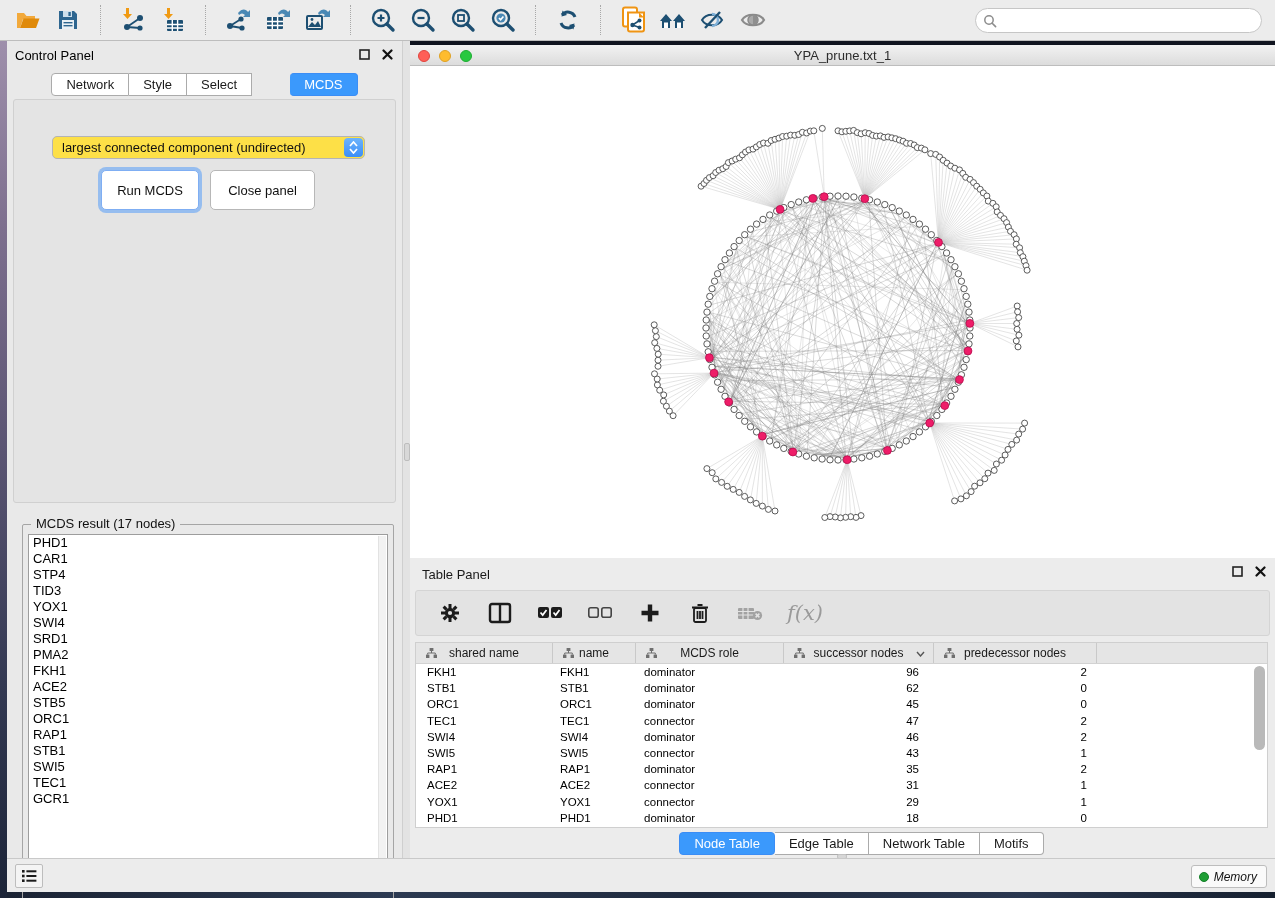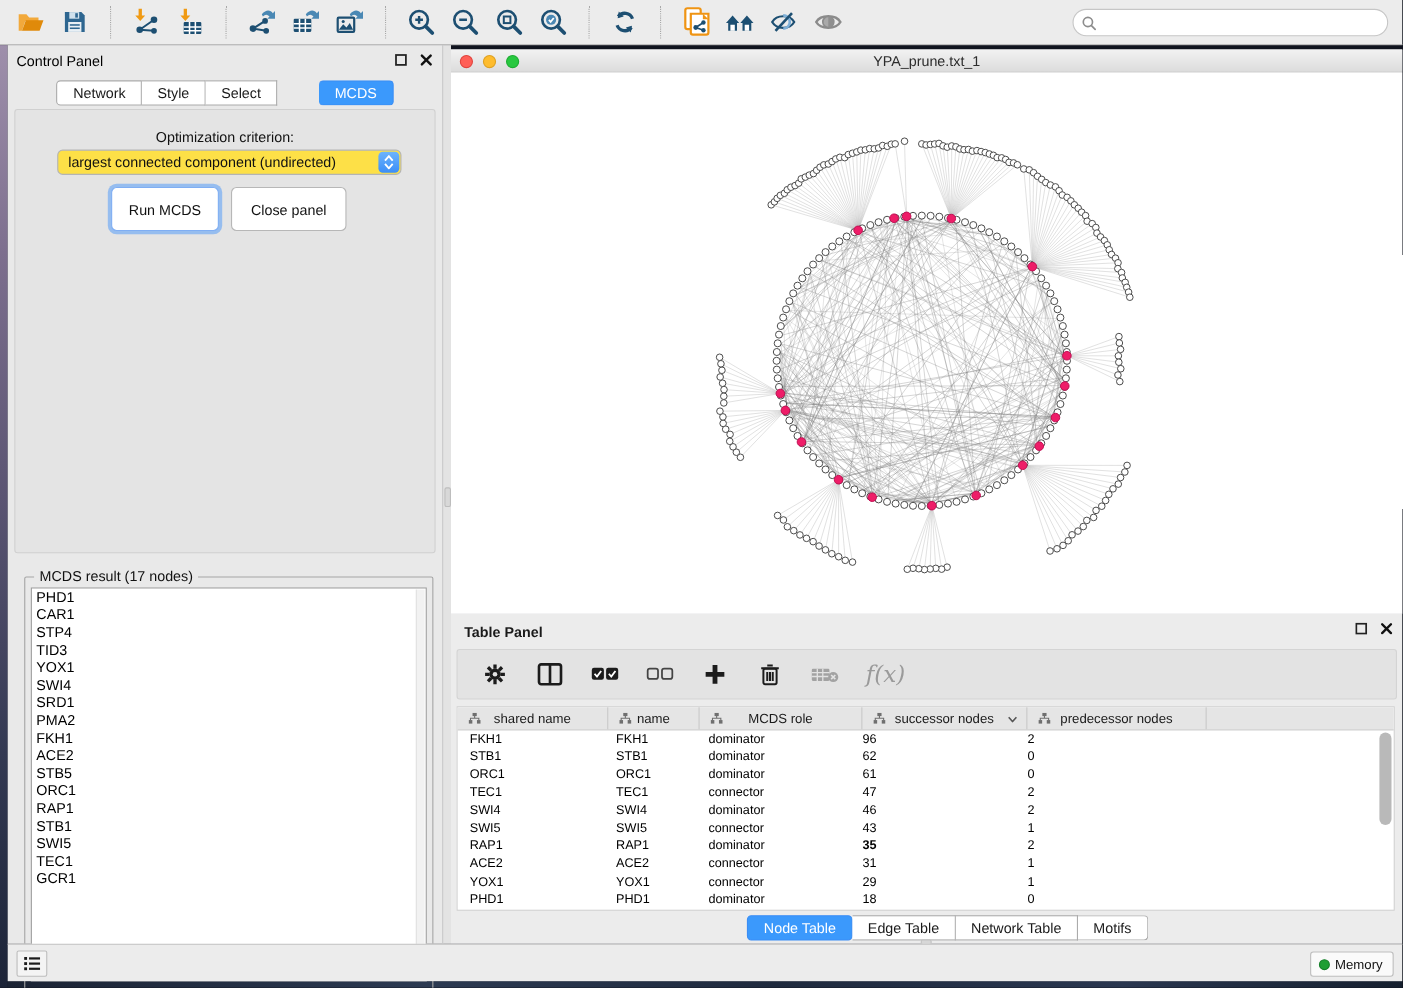--- a/index.html
+++ b/index.html
@@ -76,48 +76,48 @@
     border-bottom:1px solid #bdbdbd; }
   .tlight { position:absolute; top:5px; width:12px; height:12px; border-radius:50%; }
   #tl-close { left:8px;  background:#ff5f57; border:1px solid #e0443e; }
   #tl-min   { left:29px; background:#febc2e; border:1px solid #dea123; }
   #tl-zoom  { left:50px; background:#28c840; border:1px solid #1dad32; }
   #net-title { position:absolute; left:0; right:0; top:3px; text-align:center; font-size:13px; color:#2c2c2c; }
   #graph-wrap { position:absolute; left:0; top:21px; width:865px; height:492px; background:#fff; }
 
   
   #table-panel { left:410px; top:558px; width:865px; height:300px; background:#ececec; }
-  #tp-header { position:relative; height:28px;font-weight:bold; }
+  #tp-header { position:relative; height:28px; }
   #tp-title { position:absolute; left:12px; top:9px; font-size:13px; color:#1a1a1a; }
   #tp-toolbar { position:absolute; left:5px; top:32px; width:855px; height:46px; background:#e3e3e3;
     border:1px solid #d4d4d4; border-radius:3px; display:flex; align-items:center; padding-left:17px; gap:16px; }
   .tpt-btn { width:34px; height:34px; display:flex; align-items:center; justify-content:center; }
   .tpt-btn.disabled { opacity:.9; }
   #fx-label { font-size:21px; color:#9a9a9a; font-family:"DejaVu Serif",serif; font-style:italic; padding-left:4px; }
 
   #node-table { position:absolute; left:5px; top:84px; width:853px; height:186px; background:#fff;
     border:1px solid #cfcfcf; }
   #tbl-header { display:flex; height:21px; background:#e5e5e5; border-bottom:1px solid #d2d2d2; }
   .th { position:relative; display:flex; align-items:center; justify-content:center;
     border-right:1px solid #c9c9c9; font-size:12px; color:#1a1a1a; }
   .th .tree-ic { position:absolute; left:10px; top:5px; }
   .th .sort-ic { position:absolute; right:8px; top:8px; }
   .th-fill { flex:1; border-right:none !important; }
   .tr { display:flex; height:16.2px; align-items:center; }
   .td { font-size:11.5px; color:#000; white-space:nowrap; overflow:hidden; }
-  .td.l { text-align:left; } .td.r { text-align:left; }
+  .td.l { text-align:left; } .td.r { text-align:right; }
   #tbl-vscroll { position:absolute; right:2px; top:23px; width:11px; height:160px; }
   #tbl-vthumb { position:absolute; left:0; top:0; width:11px; height:84px; background:#b9b9b9; border-radius:6px; }
 
   #tp-tabs { position:absolute; left:0; top:274px; width:865px; display:flex; justify-content:center; }
   #bottom-handle { position:absolute; left:427px; top:296px; width:10px; height:5px; background:#d7d7d7;
     border:1px solid #c2c2c2; border-radius:2px; }
 
   
-  #status-bar { left:7px; top:858px; width:1268px; height:34px; background:#ececec; border-top:1px solid #c9c9c9; }
+  #status-bar { left:7px; top:858px; width:1268px; height:34px; background:#ececec; border-top:1px solid #c9c9c9;font-style:italic; }
   #task-btn { position:absolute; left:8px; top:5px; width:28px; height:24px; background:#f4f4f4;
     border:1px solid #bdbdbd; border-radius:2px; display:flex; align-items:center; justify-content:center; }
   #memory-btn { position:absolute; right:8px; top:6px; height:23px; padding:0 9px 0 7px; background:#fafafa;
     border:1px solid #bdbdbd; border-radius:3px; display:flex; align-items:center; gap:5px; font-size:12px; color:#111; }
   #memory-dot { width:10px; height:10px; border-radius:50%; background:#1e9e34; border:1px solid #15802a; }
 </style>
 </head>
 <body>
 
 <div id="toolbar" class="abs">
@@ -302,21 +302,20 @@
   <div id="cp-tabs">
       <div class="seg" id="cp-tabseg">
         <div class="seg-tab">Network</div>
         <div class="seg-tab">Style</div>
         <div class="seg-tab">Select</div>
         <div class="seg-tab selected">MCDS</div>
       </div>
     </div>
 
   <div id="cp-body">
-    <div id="opt-label">Optimization criterion:</div>
     <div id="opt-select">
       <span>largest connected component (undirected)</span>
       <div id="opt-stepper">
         <svg width="9" height="6" viewBox="0 0 9 6">
             <path d="M1 5 L4.5 1 L8 5" fill="none" stroke="#fff" stroke-width="1.7"></path>
           </svg>
         <svg width="9" height="6" viewBox="0 0 9 6">
             <path d="M1 1 L4.5 5 L8 1" fill="none" stroke="#fff" stroke-width="1.7"></path>
           </svg>
       </div>
@@ -1257,21 +1256,21 @@
           <div class="td l" style="width: 137px; padding-left: 11px; padding-right: 0px;">STB1</div>
           <div class="td l" style="width: 83px; padding-left: 7px; padding-right: 0px;">STB1</div>
           <div class="td l" style="width: 148px; padding-left: 8px; padding-right: 0px;">dominator</div>
           <div class="td r" style="width: 150px; padding-left: 0px; padding-right: 15px;">62</div>
           <div class="td r" style="width: 163px; padding-left: 0px; padding-right: 10px;">0</div>
         </div>
         <div class="tr">
           <div class="td l" style="width: 137px; padding-left: 11px; padding-right: 0px;">ORC1</div>
           <div class="td l" style="width: 83px; padding-left: 7px; padding-right: 0px;">ORC1</div>
           <div class="td l" style="width: 148px; padding-left: 8px; padding-right: 0px;">dominator</div>
-          <div class="td r" style="width: 150px; padding-left: 0px; padding-right: 15px;">61</div>
+          <div class="td r" style="width: 150px; padding-left: 0px; padding-right: 15px;">45</div>
           <div class="td r" style="width: 163px; padding-left: 0px; padding-right: 10px;">0</div>
         </div>
         <div class="tr">
           <div class="td l" style="width: 137px; padding-left: 11px; padding-right: 0px;">TEC1</div>
           <div class="td l" style="width: 83px; padding-left: 7px; padding-right: 0px;">TEC1</div>
           <div class="td l" style="width: 148px; padding-left: 8px; padding-right: 0px;">connector</div>
           <div class="td r" style="width: 150px; padding-left: 0px; padding-right: 15px;">47</div>
           <div class="td r" style="width: 163px; padding-left: 0px; padding-right: 10px;">2</div>
         </div>
         <div class="tr">
@@ -1285,21 +1284,21 @@
           <div class="td l" style="width: 137px; padding-left: 11px; padding-right: 0px;">SWI5</div>
           <div class="td l" style="width: 83px; padding-left: 7px; padding-right: 0px;">SWI5</div>
           <div class="td l" style="width: 148px; padding-left: 8px; padding-right: 0px;">connector</div>
           <div class="td r" style="width: 150px; padding-left: 0px; padding-right: 15px;">43</div>
           <div class="td r" style="width: 163px; padding-left: 0px; padding-right: 10px;">1</div>
         </div>
         <div class="tr">
           <div class="td l" style="width: 137px; padding-left: 11px; padding-right: 0px;">RAP1</div>
           <div class="td l" style="width: 83px; padding-left: 7px; padding-right: 0px;">RAP1</div>
           <div class="td l" style="width: 148px; padding-left: 8px; padding-right: 0px;">dominator</div>
-          <div class="td r" style="width: 150px; padding-left: 0px; padding-right: 15px; font-weight: bold;">35</div>
+          <div class="td r" style="width: 150px; padding-left: 0px; padding-right: 15px;">35</div>
           <div class="td r" style="width: 163px; padding-left: 0px; padding-right: 10px;">2</div>
         </div>
         <div class="tr">
           <div class="td l" style="width: 137px; padding-left: 11px; padding-right: 0px;">ACE2</div>
           <div class="td l" style="width: 83px; padding-left: 7px; padding-right: 0px;">ACE2</div>
           <div class="td l" style="width: 148px; padding-left: 8px; padding-right: 0px;">connector</div>
           <div class="td r" style="width: 150px; padding-left: 0px; padding-right: 15px;">31</div>
           <div class="td r" style="width: 163px; padding-left: 0px; padding-right: 10px;">1</div>
         </div>
         <div class="tr">

